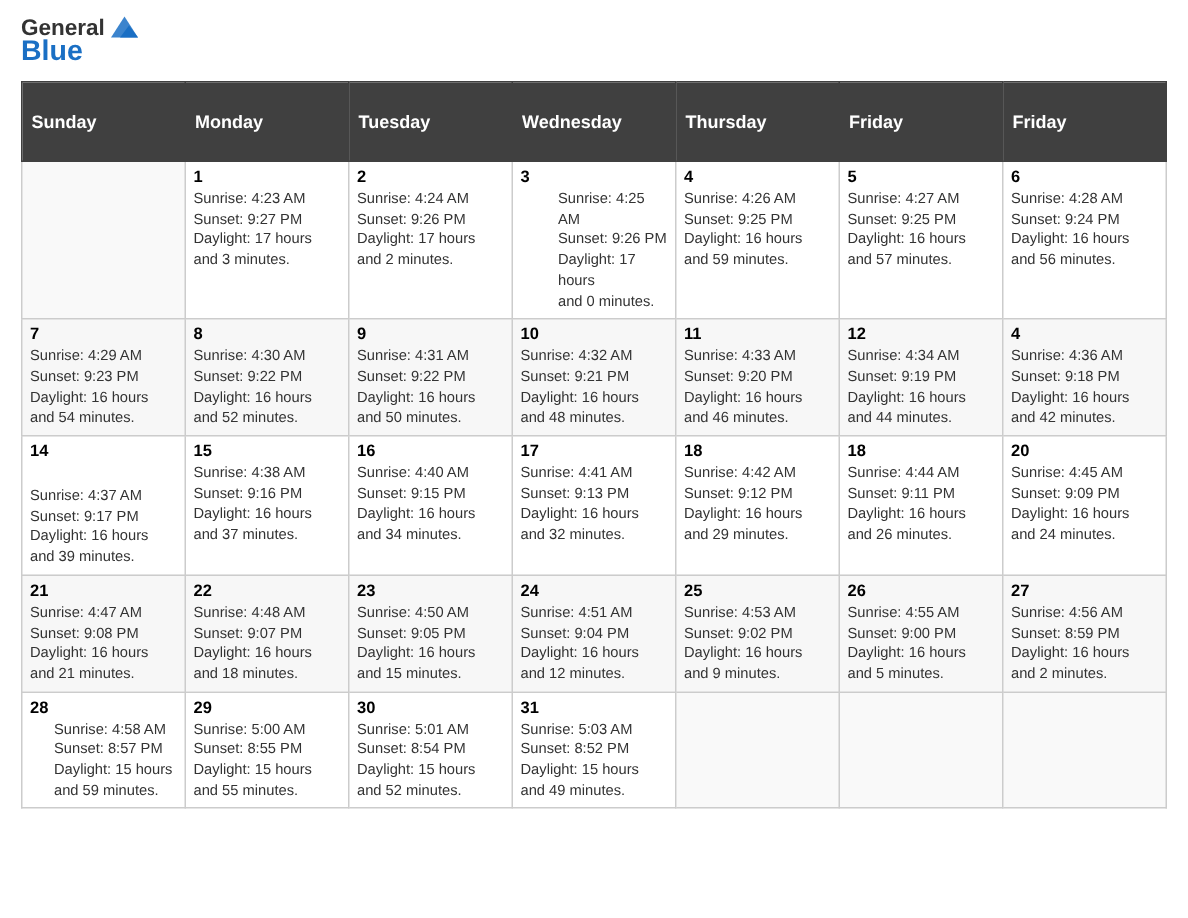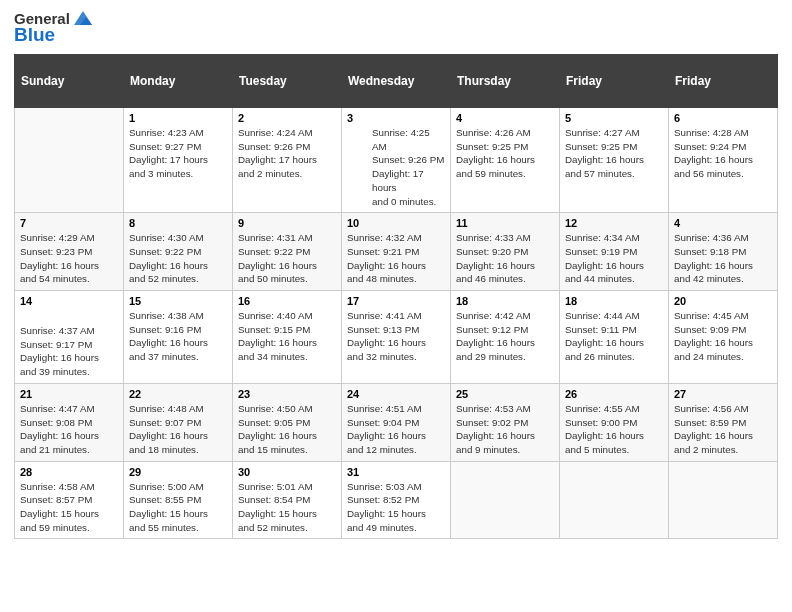--- a/index.html
+++ b/index.html
@@ -310,21 +310,21 @@
             <span class="day-num">27</span>
             <div class="day-info" style="white-space: pre-line;">Sunrise: 4:56 AM
 Sunset: 8:59 PM
 Daylight: 16 hours
 and 2 minutes.</div>
           </td>
         </tr>
         <tr>
           <td>
             <span class="day-num">28</span>
-            <div class="day-info" style="white-space: pre-line;">Sunrise: 4:58 AM
+            <div class="day-info" style="white-space: pre-line; margin-left: 16px;">Sunrise: 4:58 AM
 Sunset: 8:57 PM
 Daylight: 15 hours
 and 59 minutes.</div>
           </td>
           <td>
             <span class="day-num">29</span>
             <div class="day-info" style="white-space: pre-line;">Sunrise: 5:00 AM
 Sunset: 8:55 PM
 Daylight: 15 hours
 and 55 minutes.</div>

